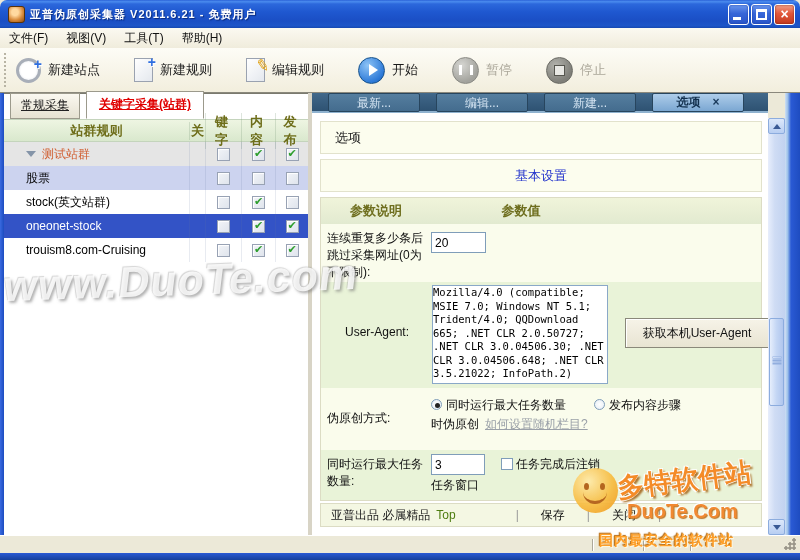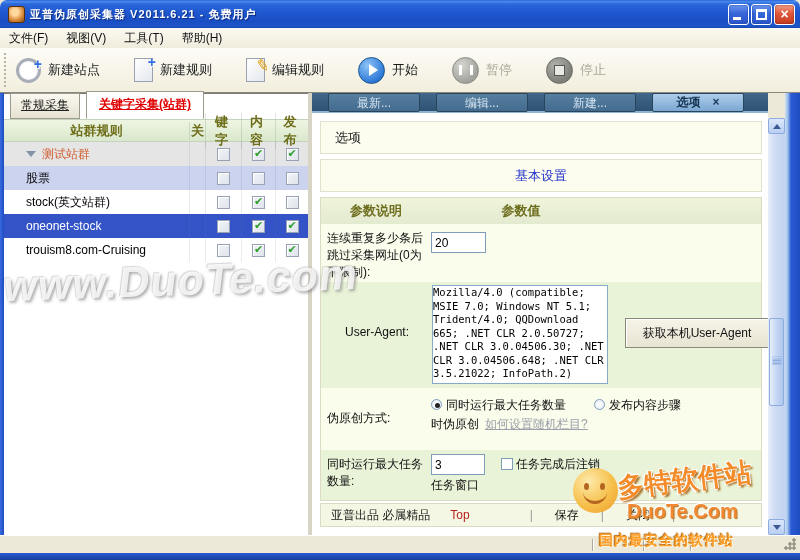--- a/index.html
+++ b/index.html
@@ -115,21 +115,21 @@
   .rad.on::after { content:""; position:absolute; left:3px; top:3px; width:5px; height:5px; border-radius:50%; background:#222; }
   .pseudo-flow { width:258px; padding-top:8px; line-height:19px; color:#111; }
   .pseudo-flow .gap { display:inline-block; width:28px; }
   .howto { color:#9aa0a8; text-decoration:underline; margin-left:6px; }
   .tasks-flow { width:170px; padding-top:4px; line-height:20px; color:#111; }
   .in-tasks { width:54px; margin-right:16px; vertical-align:middle; }
   .ckb { display:inline-block; width:12px; height:12px; border:1px solid #7f9db9; background:#fff; vertical-align:-2px; margin-right:3px; }
   .rp-footer { display:flex; align-items:center; height:24px; margin-top:2px; background:#f4f7e3;
     border:1px solid #dcdcc4; padding-left:10px; color:#222; }
   .rp-footer .sep { color:#999; margin:0 22px; }
-  .top-link { color:#b91c1c; margin-left:20px; }
+  .top-link { color:#4d7c0f; margin-left:6px; }
   .f-btn { color:#111; cursor:default; }
 
   
   .vscroll { position:absolute; left:768px; top:118px; width:17px; height:417px;
     background:linear-gradient(90deg,#e8eefc,#cfdcf4 40%,#c2d2f0); }
   .sb-btn { position:absolute; left:0; width:17px; height:16px; background:linear-gradient(180deg,#dce8fa,#b8cef2);
     border:1px solid #8cacde; border-radius:2px; display:flex; align-items:center; justify-content:center; }
   .sb-up { top:0; } .sb-down { bottom:0; }
   .tri-up { width:0; height:0; border-left:4px solid transparent; border-right:4px solid transparent; border-bottom:5px solid #3a5a94; }
   .tri-down { width:0; height:0; border-left:4px solid transparent; border-right:4px solid transparent; border-top:5px solid #3a5a94; }

